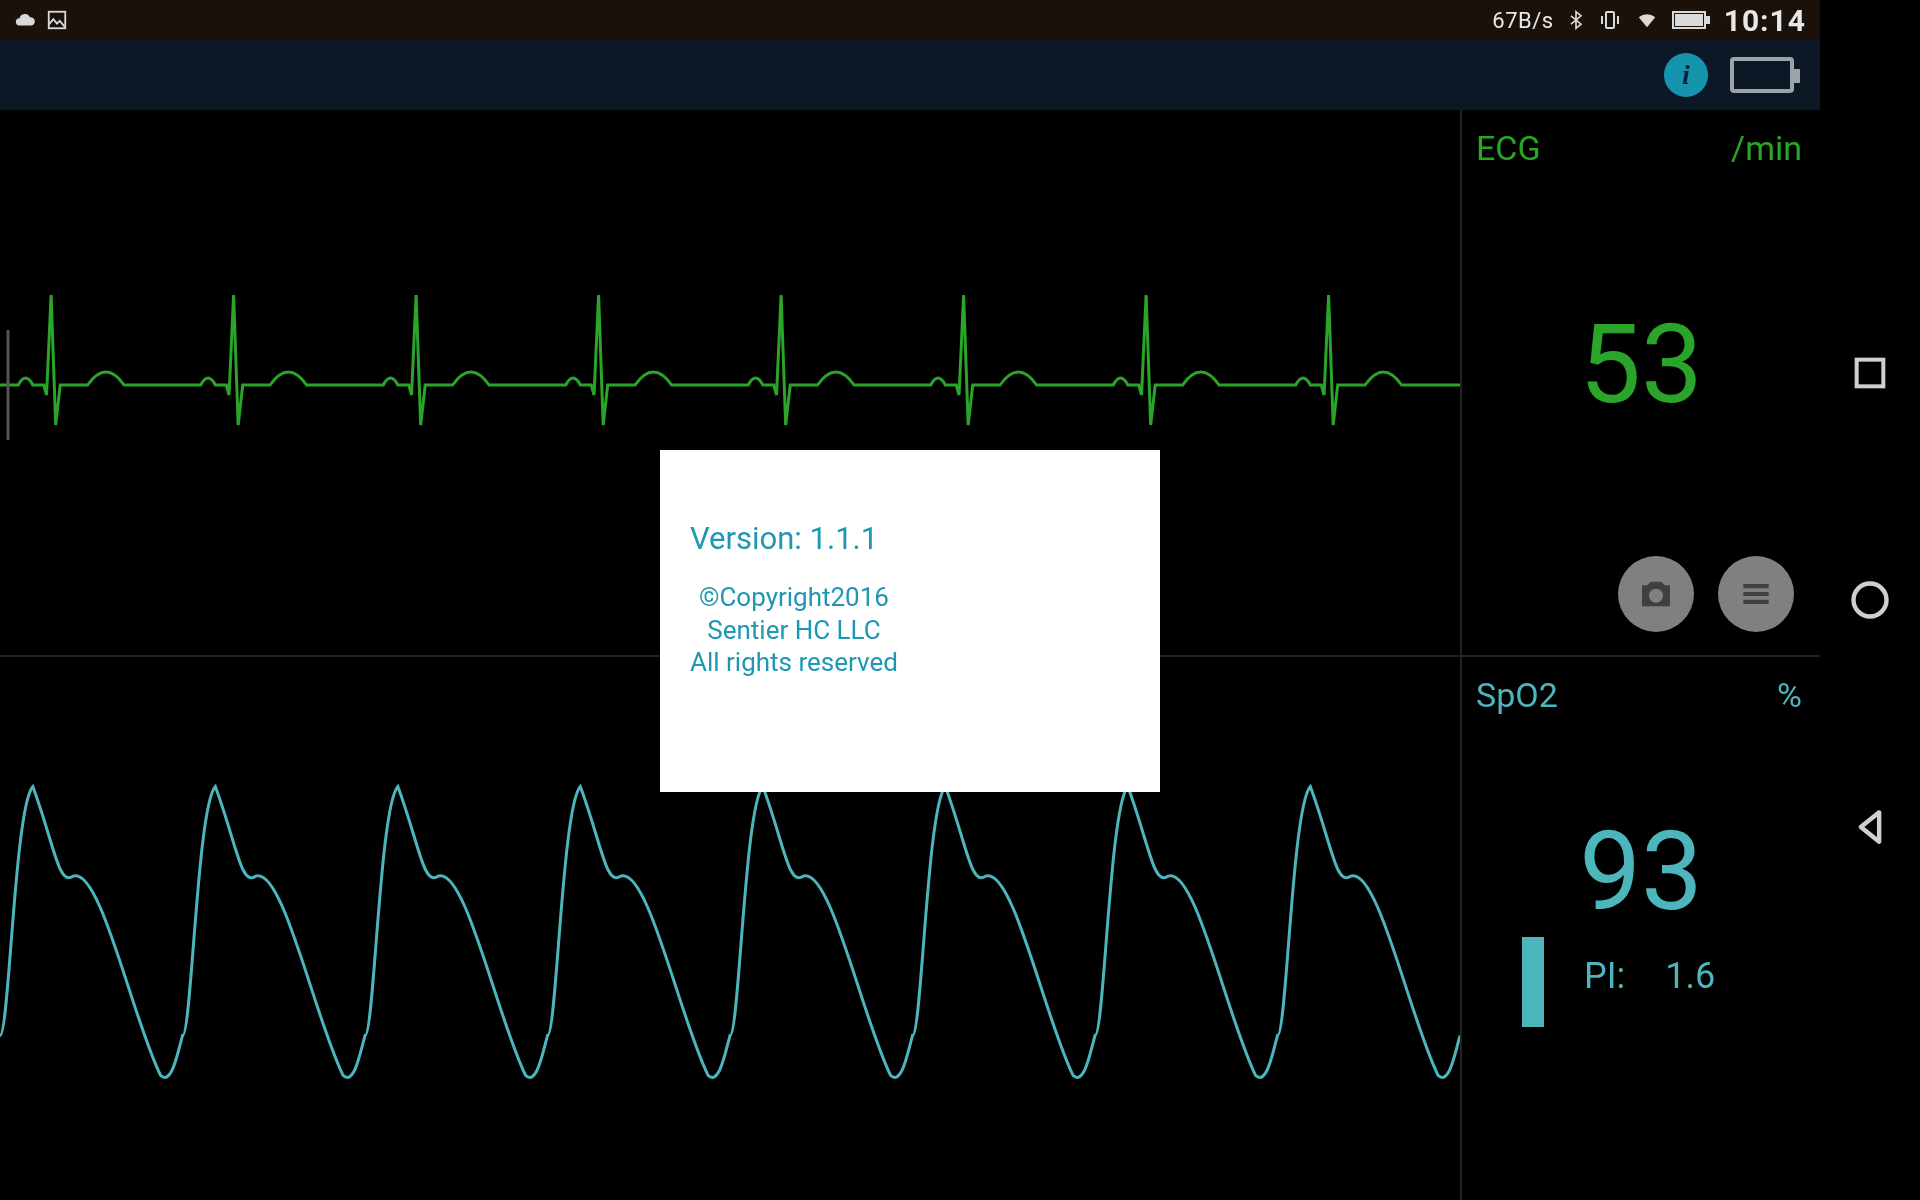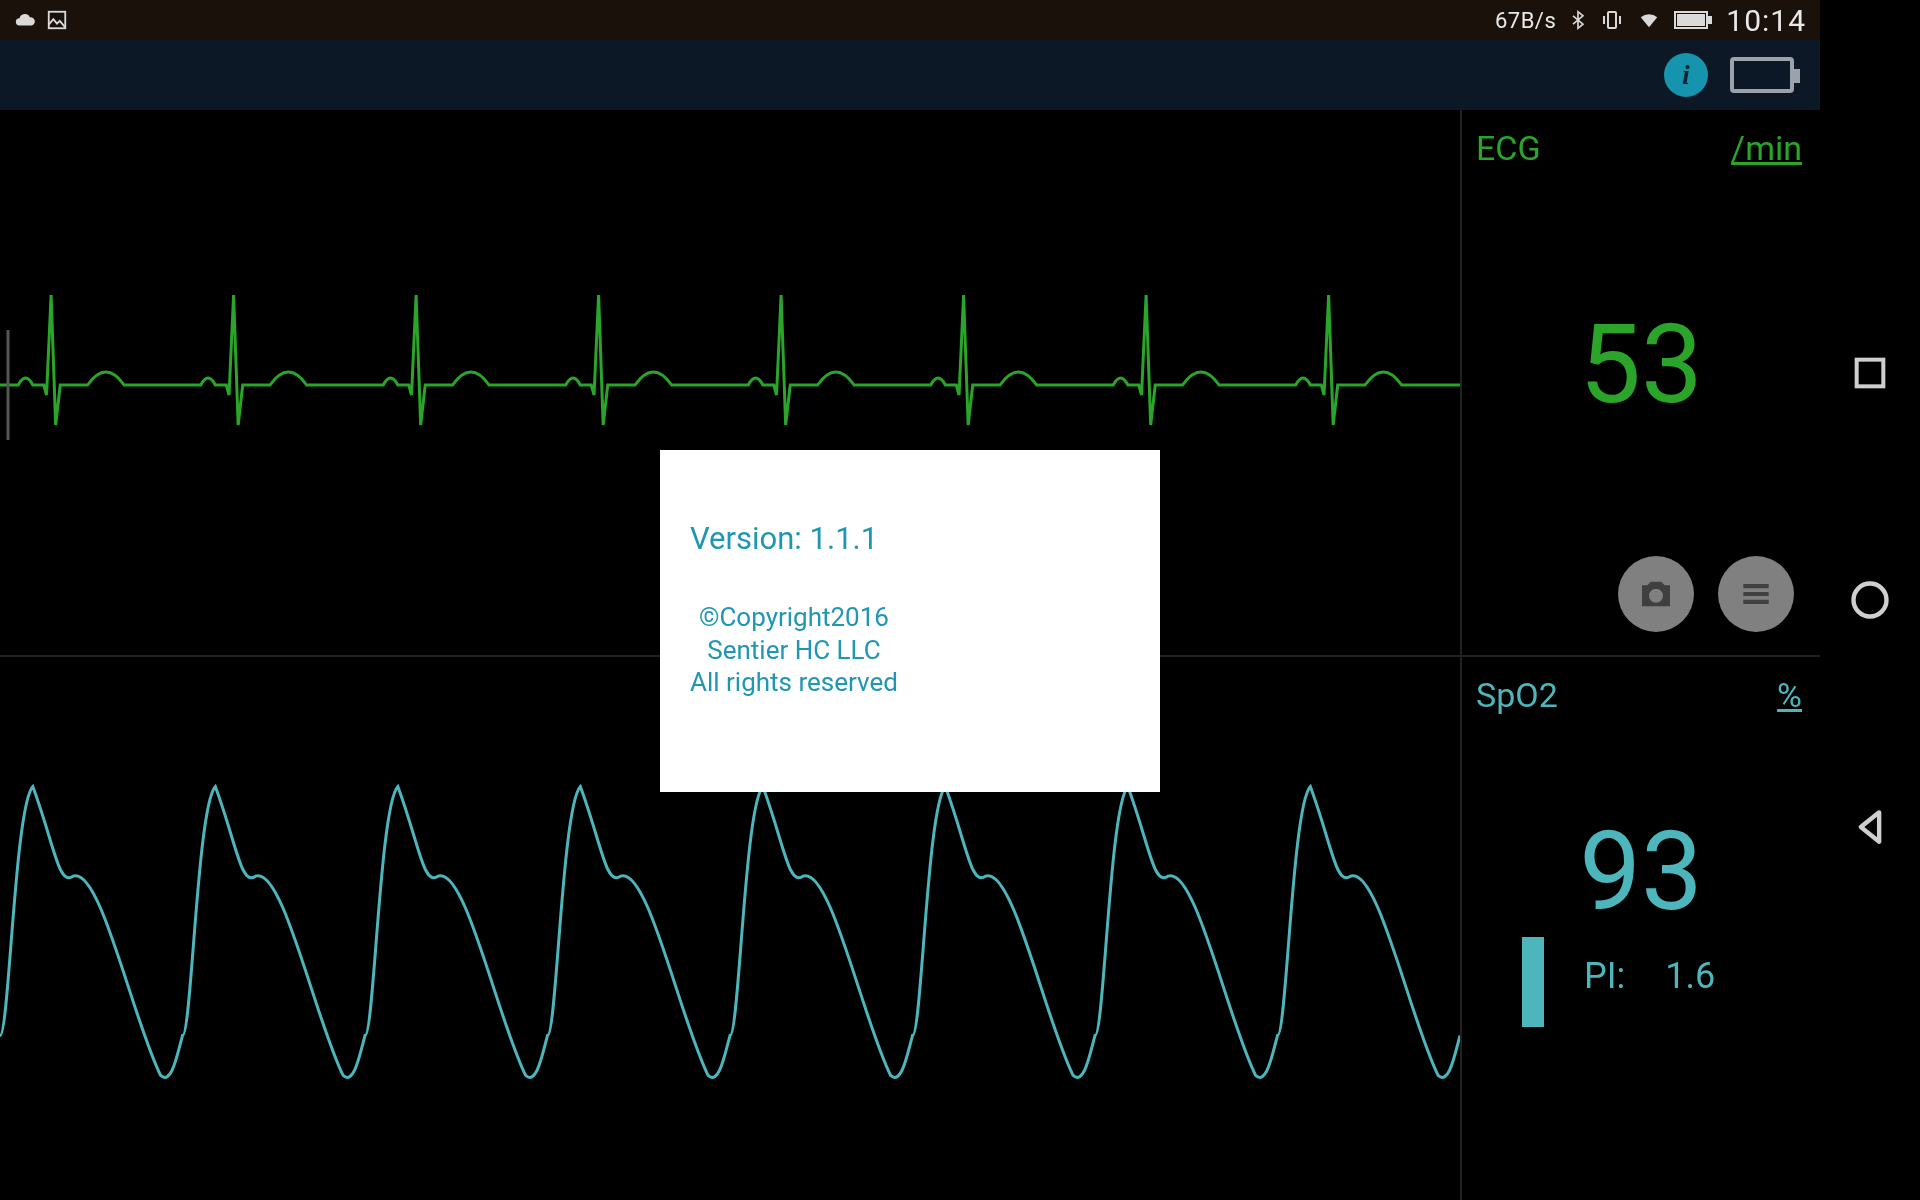--- a/index.html
+++ b/index.html
@@ -5,21 +5,21 @@
   * { margin: 0; padding: 0; box-sizing: border-box; }
   html, body { width: 1920px; height: 1200px; background: #000; font-family: Roboto, Arial, sans-serif; overflow: hidden; }
 
   .root { position: relative; width: 1920px; height: 1200px; background: #000; padding-left: 12px; }
 
   
   .status-bar { position: absolute; top: 0; left: 0; right: 100px; height: 40px; background: #1a110a; display: flex; align-items: center; padding: 0 14px; color: #e8e8e8; }
   .status-left { display: flex; align-items: center; gap: 10px; }
   .status-right { margin-left: auto; display: flex; align-items: center; gap: 12px; }
   .status-right .net-speed { font-size: 22px; letter-spacing: .5px; }
-  .status-right .clock { font-size: 30px; font-weight: 400; letter-spacing: 1px; }
+  .status-right .clock { font-size: 30px; font-weight: 700; letter-spacing: 1px; }
   .cloud-glyph, .pic-glyph { width: 22px; height: 22px; display: inline-flex; align-items: center; justify-content: center; }
 
   
   .app-header { position: absolute; top: 40px; left: 0; right: 100px; height: 70px; background: #0d1826; display: flex; justify-content: flex-end; align-items: center; gap: 22px; padding-right: 26px; }
   .info-icon { width: 44px; height: 44px; border-radius: 22px; background: #1694ad; display: flex; align-items: center; justify-content: center; color: #052434; font-style: italic; font-family: Georgia, serif; font-size: 28px; font-weight: bold; }
   .dev-batt { width: 64px; height: 36px; border: 4px solid #9ca2a9; border-radius: 4px; position: relative; }
   .dev-batt::after { content:""; position:absolute; right:-10px; top:8px; width:6px; height:14px; background:#9ca2a9; }
 
   
   .main { position: absolute; top: 110px; left: 0; right: 100px; bottom: 0; background: #000; }
@@ -36,36 +36,36 @@
 
   .wave-top, .wave-bot { position: absolute; left: 0; right: 0; }
   .wave-top { top: 0; height: 545px; }
   .wave-bot { top: 547px; bottom: 0; }
   .wave-svg { width: 100%; height: 100%; display: block; }
 
   .readout { position: relative; width: 100%; }
   .readout-top { height: 563px; color: #2aa52a; }
   .readout-bot { color: #4db6bd; }
   .readout .label { position: absolute; top: 18px; left: 14px; font-size: 34px; }
-  .readout .unit  { position: absolute; top: 18px; right: 18px; font-size: 34px; text-decoration: underline; }
+  .readout .unit  { position: absolute; top: 18px; right: 18px; font-size: 34px; }
   .readout .big   { position: absolute; top: 190px; left: 0; right: 0; text-align: center; font-size: 110px; font-weight: 400; }
   .readout-bot .big { top: 150px; }
   .pi-row { position: absolute; top: 298px; left: 122px; font-size: 36px; color:#4db6bd; display:flex; gap:40px; }
   .pulse-bar { position:absolute; top:230px; left:60px; width:22px; height:140px; background:#000; }
   .pulse-fill { position:absolute; bottom:0; left:0; right:0; height:90px; background:#4db6bd; }
 
   .round-btn { width: 76px; height: 76px; border-radius: 38px; background: #808080; display:flex; align-items:center; justify-content:center; }
   .btn-row { position:absolute; top: 446px; right: 26px; display:flex; gap: 24px; }
 
   
   .scrim { position:absolute; inset:0; }
   .dialog { position:absolute; left: 660px; top: 450px; width: 500px; height: 342px; background:#fff; color:#1f97b2; display:flex; flex-direction:column; align-items:flex-start; padding: 70px 30px 40px; }
   .dialog .line1 { font-size: 31px; }
   .dialog .line2 { font-size: 31px; margin-top: 2px; }
-  .dialog .cblock { margin-top: 44px; font-size: 26px; text-align:center; line-height: 1.25; }
+  .dialog .cblock { margin-top: 24px; font-size: 26px; text-align:center; line-height: 1.25; }
 
   
   .ico { display:inline-flex; }
 </style>
 </head>
 <body>
 
 <div class="root">
 
   <div class="status-bar">

